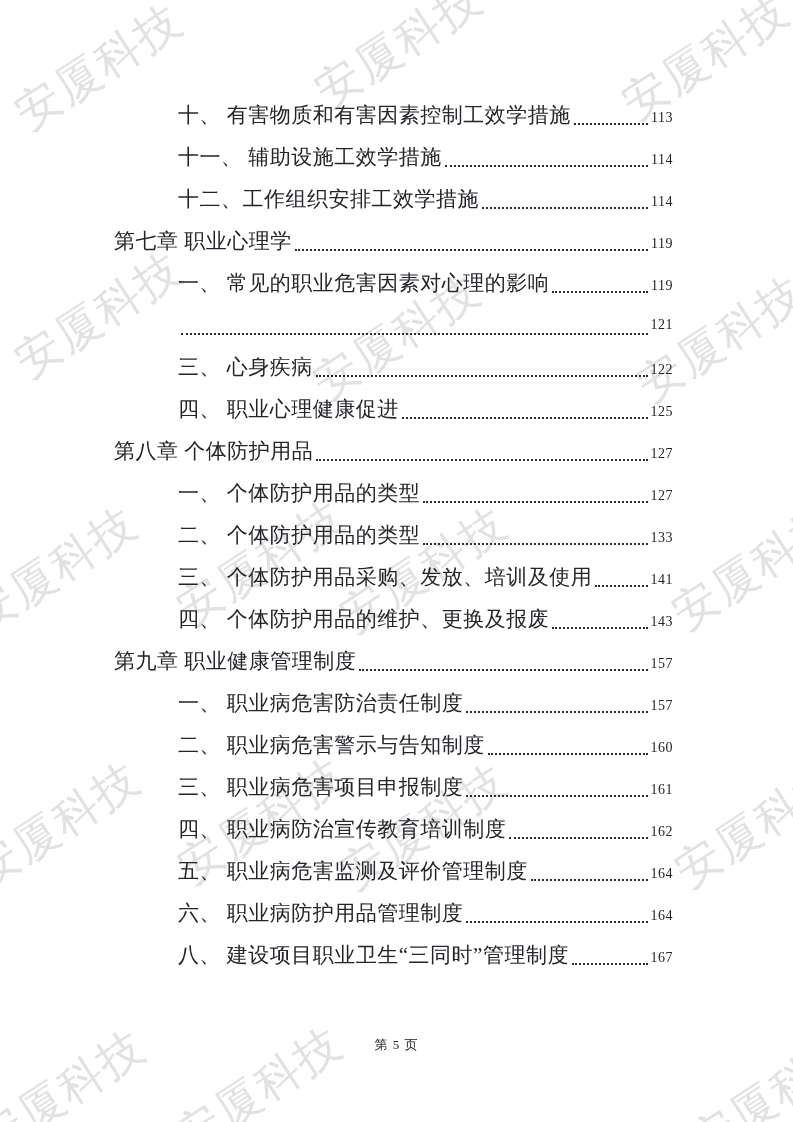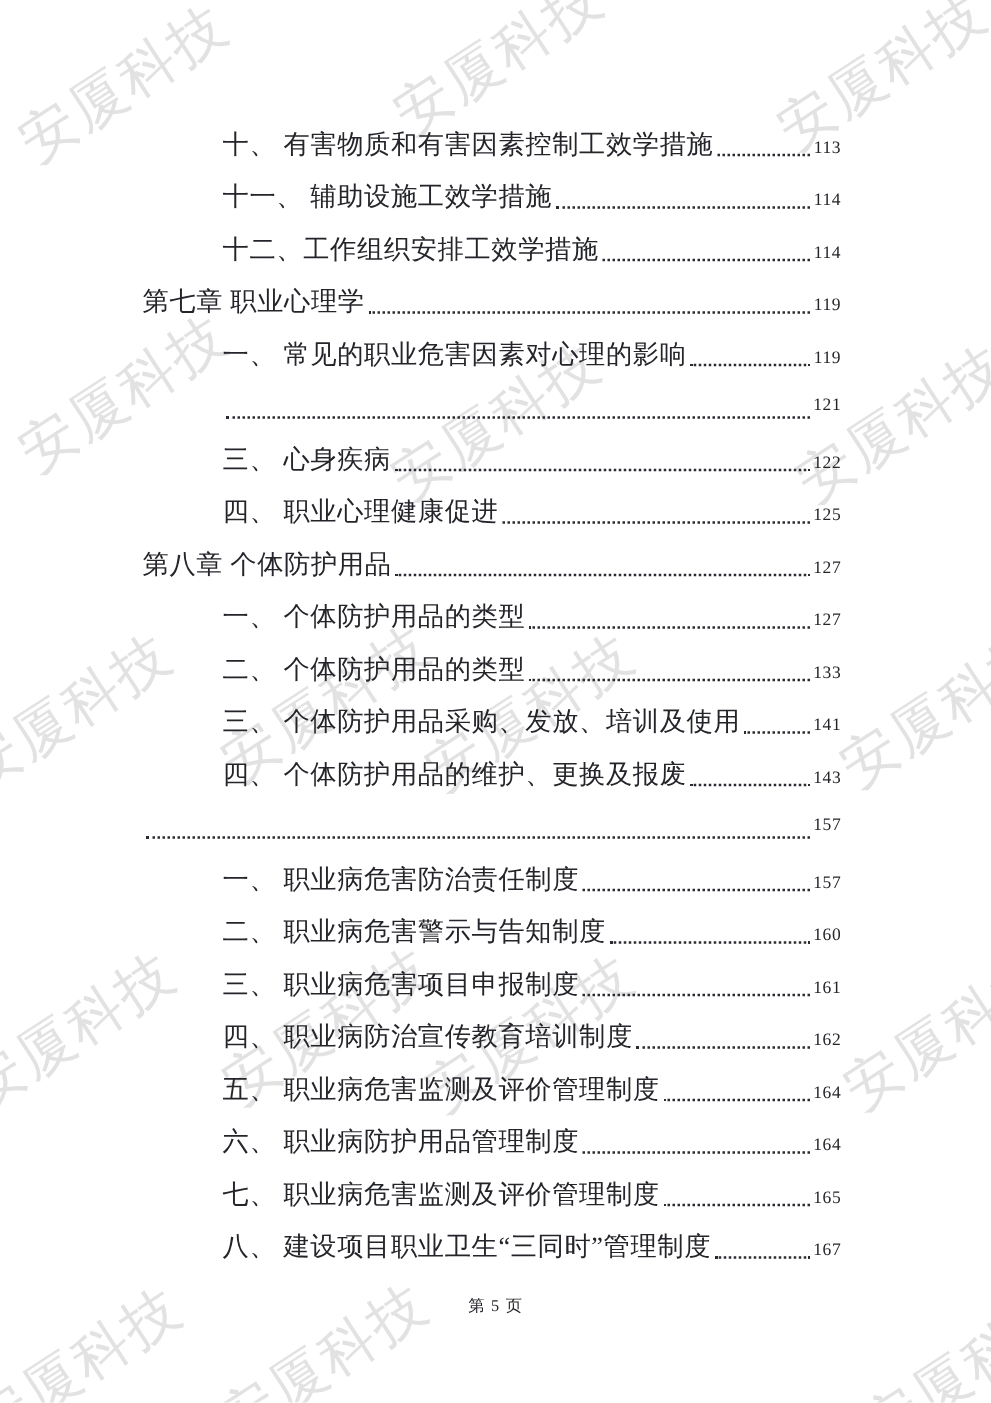--- a/index.html
+++ b/index.html
@@ -155,20 +155,21 @@
       <span class="toc-title">三、 个体防护用品采购、发放、培训及使用</span>
       <span class="toc-dots"></span>
       <span class="toc-page">141</span>
     </div>
     <div class="toc-row item">
       <span class="toc-title">四、 个体防护用品的维护、更换及报废</span>
       <span class="toc-dots"></span>
       <span class="toc-page">143</span>
     </div>
     <div class="toc-row chapter">
+      <span class="toc-title">第九章 职业健康管理制度</span>
       <span class="toc-dots"></span>
       <span class="toc-page">157</span>
     </div>
     <div class="toc-row item">
       <span class="toc-title">一、 职业病危害防治责任制度</span>
       <span class="toc-dots"></span>
       <span class="toc-page">157</span>
     </div>
     <div class="toc-row item">
       <span class="toc-title">二、 职业病危害警示与告知制度</span>
@@ -189,25 +190,20 @@
       <span class="toc-title">五、 职业病危害监测及评价管理制度</span>
       <span class="toc-dots"></span>
       <span class="toc-page">164</span>
     </div>
     <div class="toc-row item">
       <span class="toc-title">六、 职业病防护用品管理制度</span>
       <span class="toc-dots"></span>
       <span class="toc-page">164</span>
     </div>
     <div class="toc-row item">
-      <span class="toc-title">七、 职业病危害监测及评价管理制度</span>
-      <span class="toc-dots"></span>
-      <span class="toc-page">165</span>
-    </div>
-    <div class="toc-row item">
       <span class="toc-title">八、 建设项目职业卫生“三同时”管理制度</span>
       <span class="toc-dots"></span>
       <span class="toc-page">167</span>
     </div>
 
   </div>
 
   <div class="footer">第 5 页</div>
 
 </div>

